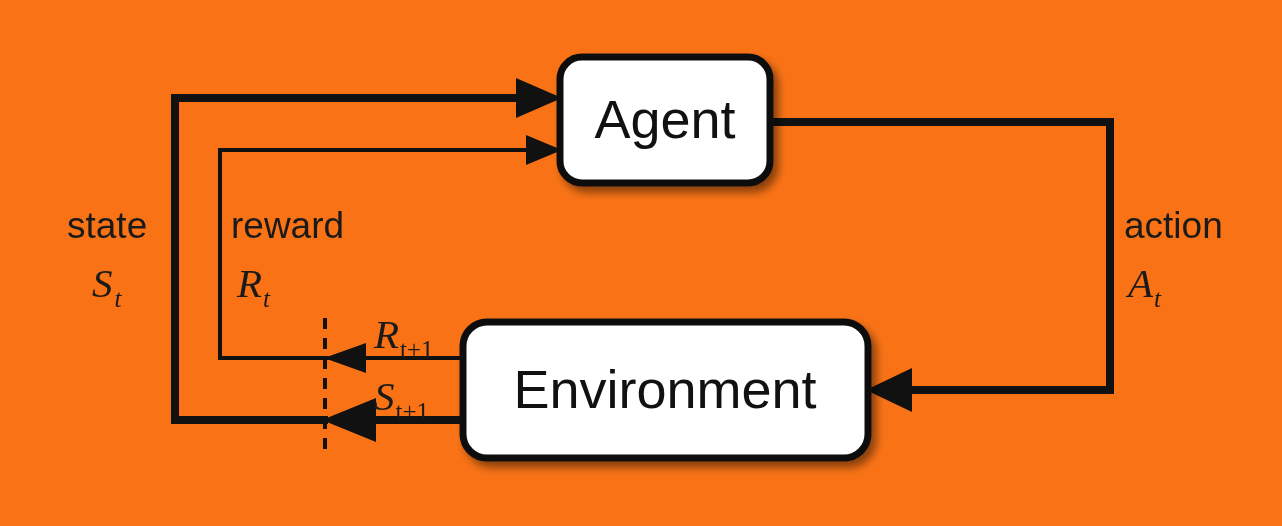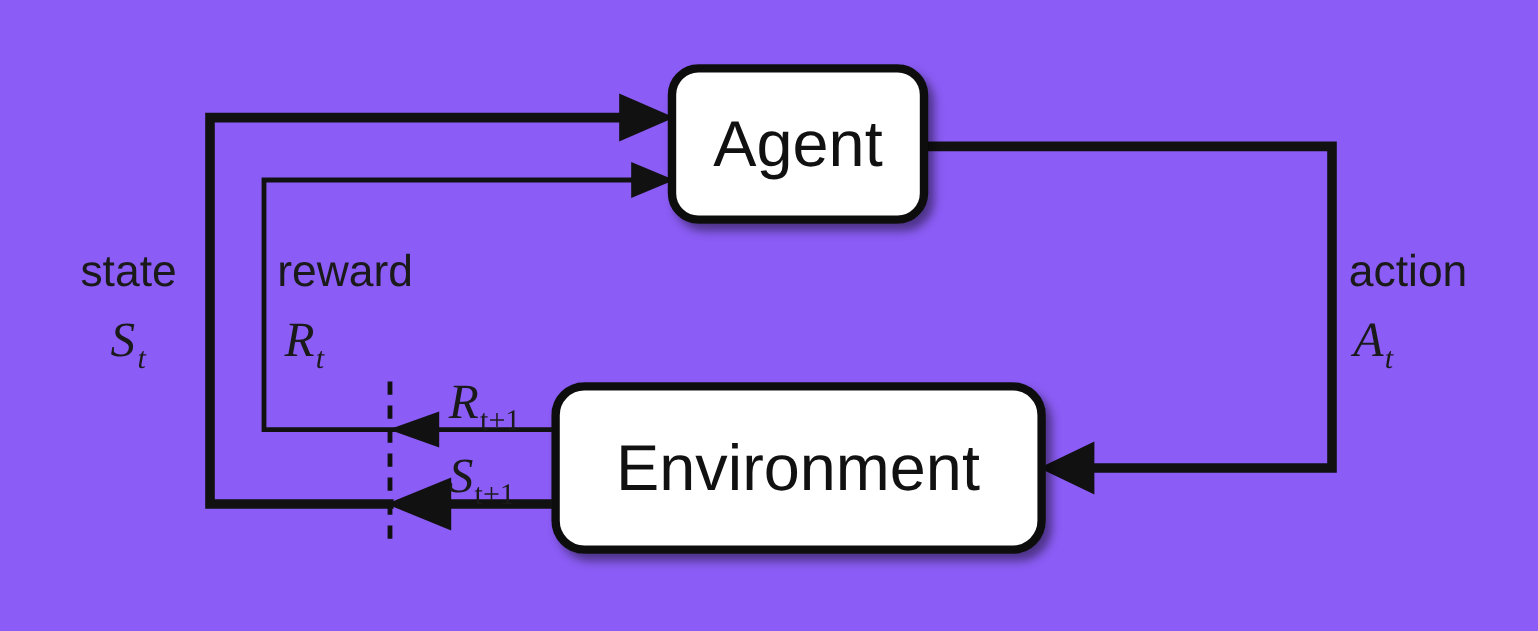--- a/index.html
+++ b/index.html
@@ -7,21 +7,21 @@
     padding: 0;
     background: #ffffff;
   }
   body {
     font-family: "Liberation Sans", sans-serif;
   }
   #canvas {
     position: relative;
     width: 1282px;
     height: 526px;
-    background: #8b5cf6;
+    background: #f97316;
     overflow: hidden;
   }
   #diagram-svg {
     position: absolute;
     left: 0;
     top: 0;
     width: 1282px;
     height: 526px;
   }
   .node-label {

